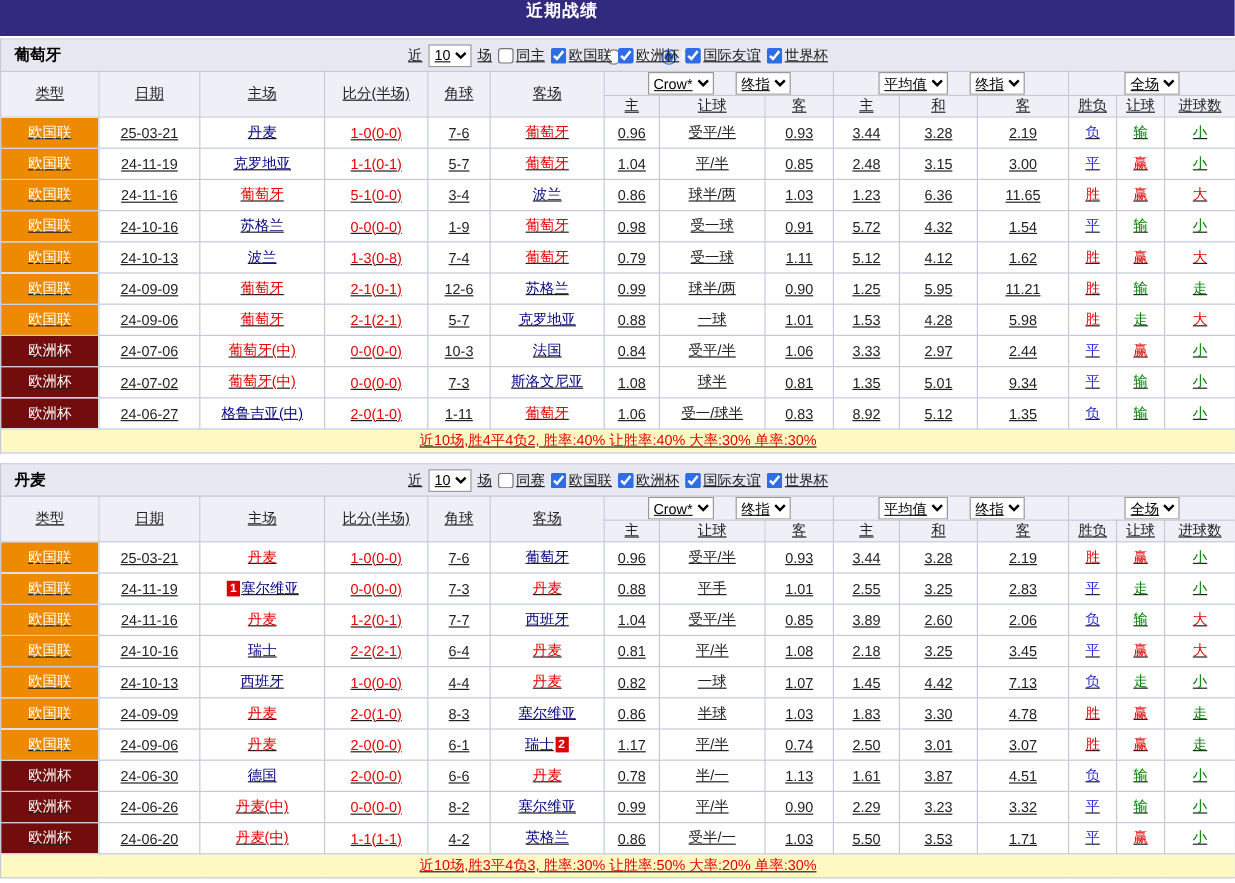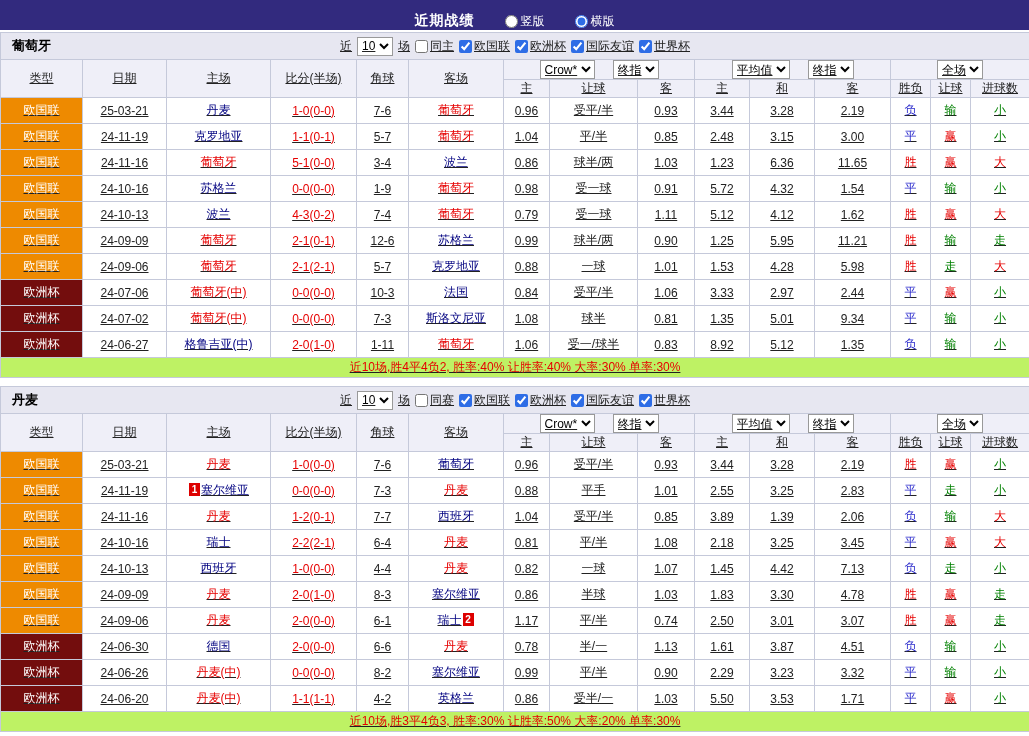--- a/index.html
+++ b/index.html
@@ -4,21 +4,21 @@
 <style>
   * { margin:0; padding:0; box-sizing:border-box; }
   html,body { width:1029px; }
   body {
     font-family:"Liberation Sans","DejaVu Sans",sans-serif;
     font-size:12px; color:#222; background:#fff;
   }
   
   .topbar {
     height:30px; background:#322a7e; color:#fff;
-    display:flex; align-items:flex-end; justify-content:center; gap:30px;
+    display:flex; align-items:flex-start; justify-content:center; gap:6px;
     margin-bottom:2px;
   }
   .topbar .title { font-weight:bold; font-size:14px; letter-spacing:1px; }
   .topbar label { display:inline-flex; align-items:center; gap:3px; cursor:pointer;margin-top:39px; }
   .topbar input[type=radio]{ accent-color:#2e6de6; width:13px; height:13px; }
   
   .section { margin-bottom:8px; }
   table.grid { border-collapse:collapse; table-layout:fixed; width:1029px;text-decoration:underline; }
   .grid th, .grid td {
     border:1px solid #c5c9da; text-align:center; font-weight:normal;
@@ -43,21 +43,21 @@
   .focal { color:#e60000; cursor:pointer; }
   .team { color:#000080; cursor:pointer; }
   .card {
     display:inline-block; background:#dd0000; color:#fff; font-weight:bold;
     font-size:10px; width:11px; height:13px; line-height:13px; text-align:center;
     margin:0 1px; vertical-align:1px;
   }
   .res-r { color:#e60000; }
   .res-g { color:#008000; }
   .res-b { color:#2b2bcc; }
-  tfoot td.summary { color:#e60000; height:20px; background:#bef264; }
+  tfoot td.summary { color:#e60000; height:20px; background:#fef9c3; }
 </style>
 </head>
 <body>
 
 <div class="topbar">
   <span class="title">近期战绩</span>
   <label>
     <input type="radio" name="layout" style="">
     <span>竖版</span>
   </label>
@@ -222,21 +222,21 @@
           <td>4.32</td>
           <td>1.54</td>
           <td class="res-b">平</td>
           <td class="res-g">输</td>
           <td class="res-g">小</td>
         </tr>
         <tr>
           <td class="lg lg-nations">欧国联</td>
           <td>24-10-13</td>
           <td><span class="team">波兰</span></td>
-          <td class="score">4-3(0-2)</td>
+          <td class="score">1-3(0-8)</td>
           <td>7-4</td>
           <td><span class="focal">葡萄牙</span></td>
           <td>0.79</td>
           <td>受一球</td>
           <td>1.11</td>
           <td>5.12</td>
           <td>4.12</td>
           <td>1.62</td>
           <td class="res-r">胜</td>
           <td class="res-r">赢</td>
@@ -464,21 +464,21 @@
           <td class="lg lg-nations">欧国联</td>
           <td>24-11-16</td>
           <td><span class="focal">丹麦</span></td>
           <td class="score">1-2(0-1)</td>
           <td>7-7</td>
           <td><span class="team">西班牙</span></td>
           <td>1.04</td>
           <td>受平/半</td>
           <td>0.85</td>
           <td>3.89</td>
-          <td>1.39</td>
+          <td>2.60</td>
           <td>2.06</td>
           <td class="res-b">负</td>
           <td class="res-g">输</td>
           <td class="res-r">大</td>
         </tr>
         <tr>
           <td class="lg lg-nations">欧国联</td>
           <td>24-10-16</td>
           <td><span class="team">瑞士</span></td>
           <td class="score">2-2(2-1)</td>

